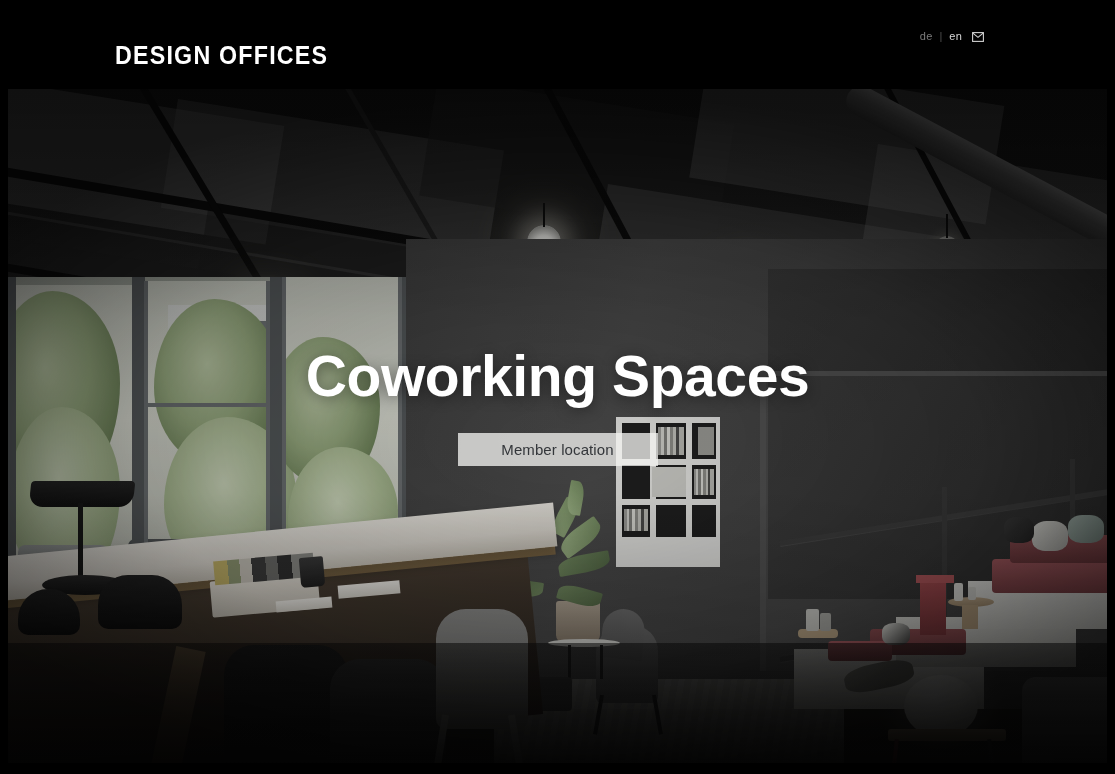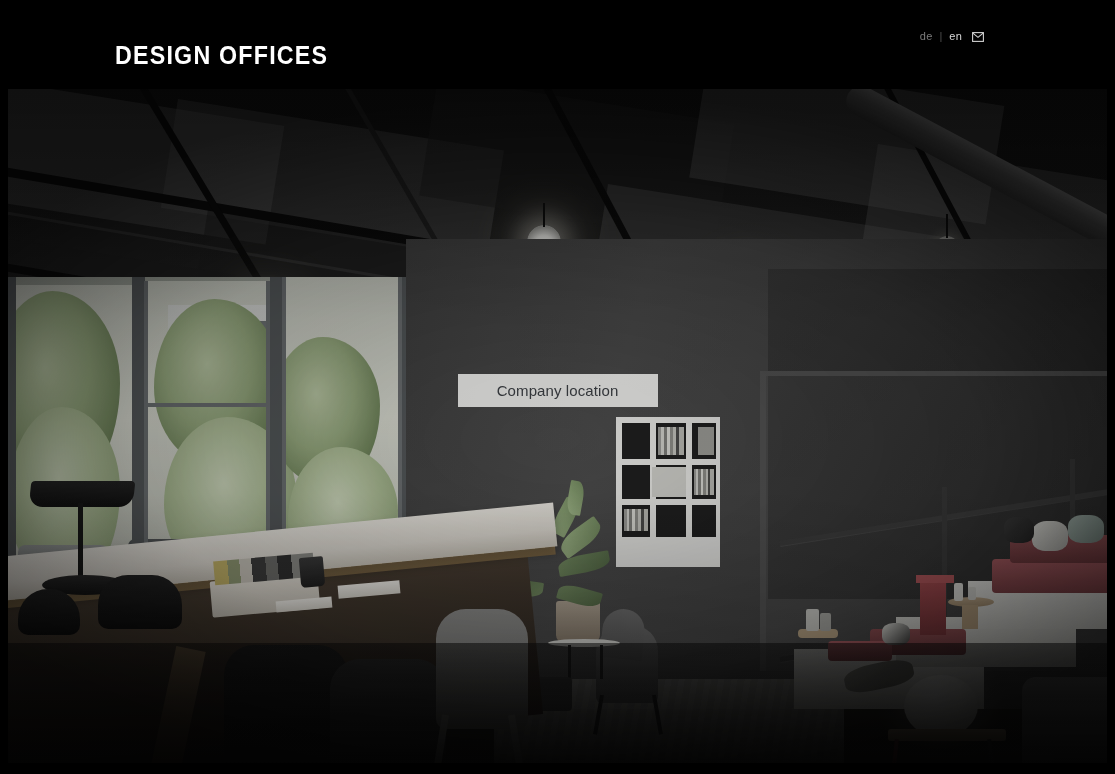--- a/index.html
+++ b/index.html
@@ -686,17 +686,18 @@
       <div class="fg-leg pale" style="left:500px; top:626px; width:7px;  height:74px; transform:rotate(-9deg);"></div>
 
       <div class="floor-fg"></div>
 
       <div class="photo-desat"></div>
       <div class="photo-grade"></div>
       <div class="hero-scrim"></div>
     </div>
 
     <div class="hero-copy">
-      <button class="select-location">Company location</button>
+      <h1 class="hero-title">Coworking Spaces</h1>
+      <button class="select-location">Member location</button>
     </div>
 
   </section>
 </div>
 
 </body></html>

